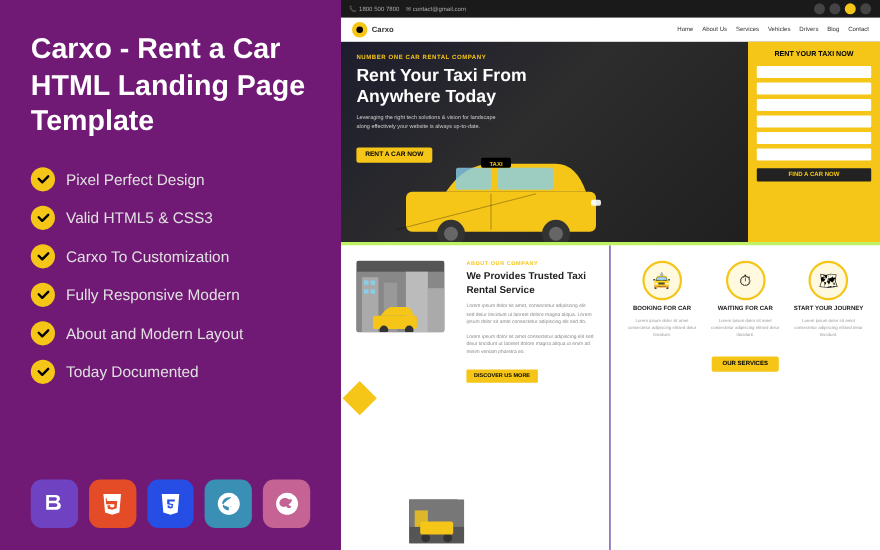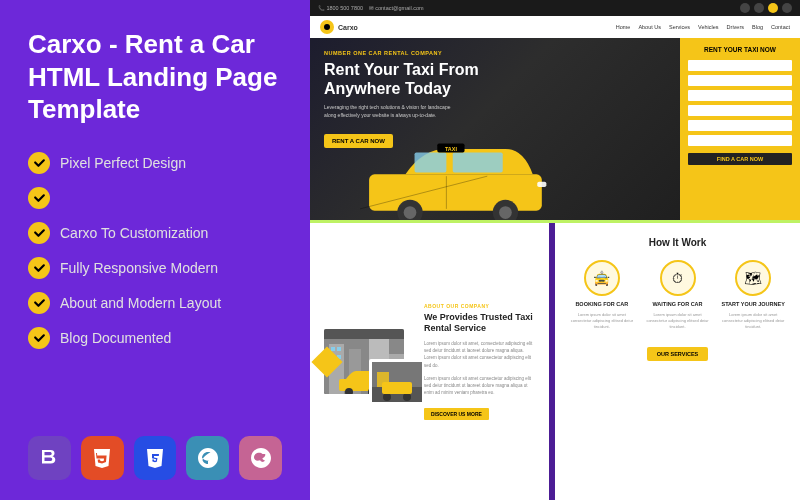--- a/index.html
+++ b/index.html
@@ -9,21 +9,21 @@
       overflow: hidden;
       font-family: 'Segoe UI', Arial, sans-serif;
       display: flex;
       background: #2a2d35;
     }
 
     
     .left-panel {
       width: 310px;
       min-width: 310px;
-      background: #6d28d9;
+      background: #701a75;
       padding: 28px 28px 20px 28px;
       display: flex;
       flex-direction: column;
       color: #fff;
     }
 
     .main-title {
       font-size: 26px;
       font-weight: 800;
       line-height: 1.25;
@@ -272,22 +272,21 @@
       display: flex;
       overflow: hidden;
     }
 
     
     .about-section {
       flex: 0 0 245px;
       padding: 14px;
       display: flex;
       gap: 10px;
-      border-right: 6px solid #4c1d95;
-      align-items: center;
+      border-right: 1px solid #4c1d95;
     }
 
     .about-img-wrap {
       position: relative;
       width: 90px;
       flex-shrink: 0;
     }
 
     .about-img-main {
       width: 80px;
@@ -453,20 +452,21 @@
         </svg>
       </div>
       <span>Pixel Perfect Design</span>
     </li>
     <li>
       <div class="check-icon">
         <svg viewBox="0 0 12 12" fill="none">
           <path d="M2 6l3 3 5-5" stroke="#000" stroke-width="2" stroke-linecap="round" stroke-linejoin="round"></path>
         </svg>
       </div>
+      <span>Valid HTML5 &amp; CSS3</span>
     </li>
     <li>
       <div class="check-icon">
         <svg viewBox="0 0 12 12" fill="none">
           <path d="M2 6l3 3 5-5" stroke="#000" stroke-width="2" stroke-linecap="round" stroke-linejoin="round"></path>
         </svg>
       </div>
       <span>Carxo To Customization</span>
     </li>
     <li>
@@ -484,21 +484,21 @@
         </svg>
       </div>
       <span>About and Modern Layout</span>
     </li>
     <li>
       <div class="check-icon">
         <svg viewBox="0 0 12 12" fill="none">
           <path d="M2 6l3 3 5-5" stroke="#000" stroke-width="2" stroke-linecap="round" stroke-linejoin="round"></path>
         </svg>
       </div>
-      <span>Blog Documented</span>
+      <span>Today Documented</span>
     </li>
   </ul>
 
   <div class="tech-badges">
     <div class="badge badge-bootstrap">
 
       <svg width="24" height="24" viewBox="0 0 24 24" fill="white">
         <path d="M5 4h8.5c2.5 0 4 1.2 4 3.2 0 1.4-.8 2.6-2 3.1 1.6.4 2.8 1.7 2.8 3.5 0 2.3-1.7 3.7-4.5 3.7H5V4zm2.5 5.2h5.3c1.2 0 1.9-.6 1.9-1.6 0-1-.7-1.6-1.9-1.6H7.5v3.2zm0 5.8h5.7c1.3 0 2-.7 2-1.8 0-1.1-.7-1.8-2-1.8H7.5V15z"></path>
       </svg>
     </div>
@@ -651,21 +651,20 @@
       <div class="about-text">
         <div class="about-tag">ABOUT OUR COMPANY</div>
         <div class="about-title">We Provides Trusted Taxi Rental Service</div>
         <div class="about-desc">Lorem ipsum dolor sit amet, consectetur adipiscing elit sed deiur tincidunt ut laoreet dolore magna aliqua. Lorem ipsum dolor sit amet consectetur adipiscing elit sed do.</div>
         <div class="about-desc">Lorem ipsum dolor sit amet consectetur adipiscing elit sed deiur tincidunt ut laoreet dolore magna aliqua ut enim ad minim veniam pharetra eo.</div>
         <div class="about-btn">DISCOVER US MORE</div>
       </div>
     </div>
 
     <div class="howitworks-section">
-      <div class="hiw-title">How It Work</div>
 
       <div class="hiw-steps">
         <div class="hiw-step">
           <div class="hiw-icon-wrap">🚖</div>
           <div class="hiw-step-title">BOOKING FOR CAR</div>
           <div class="hiw-step-desc">Lorem ipsum dolor sit amet consectetur adipiscing elitsed deiur tincidunt.</div>
         </div>
         <div class="hiw-step">
           <div class="hiw-icon-wrap">⏱</div>
           <div class="hiw-step-title">WAITING FOR CAR</div>

